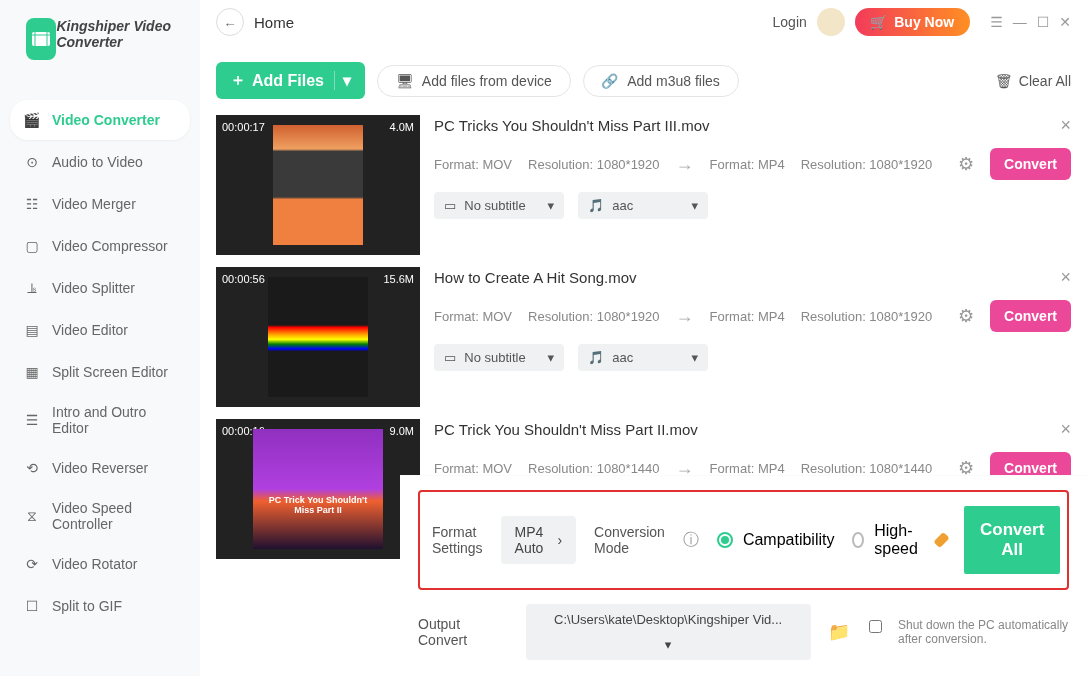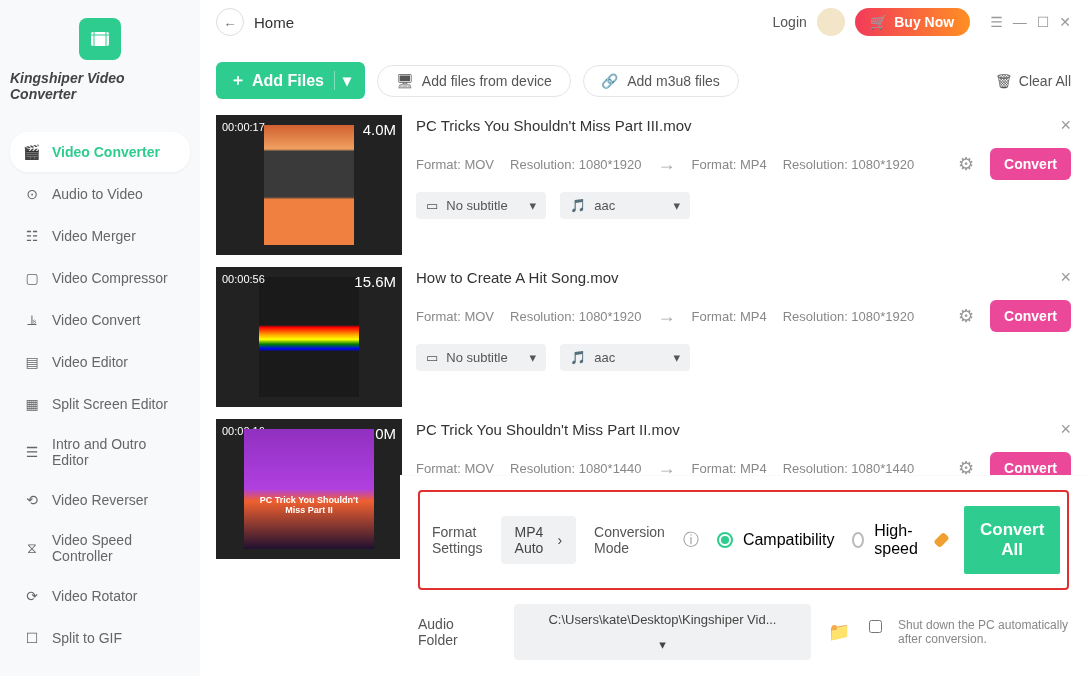--- a/index.html
+++ b/index.html
@@ -1,19 +1,19 @@
 <!DOCTYPE html>
 <html><head>
 <meta charset="utf-8">
 <style>
 * { margin: 0; padding: 0; box-sizing: border-box; font-family: -apple-system, BlinkMacSystemFont, "Segoe UI", Arial, sans-serif; }
 body { width: 1087px; height: 676px; overflow: hidden; background: #fff; position: relative; }
 .app { display: flex; width: 100%; height: 100%; }
 .sidebar { width: 200px; background: #f8f9fa; display: flex; flex-direction: column; padding-top: 18px; }
-.logo-area { display: flex; flex-direction: column; align-items: center; margin-bottom: 30px; padding: 0 10px; }
+.logo-area { display: flex; flex-direction: row; margin-bottom: 30px; padding: 0 10px; margin-left: 16px; }
 .logo-icon { width: 42px; height: 42px; background: #2ecc8f; border-radius: 8px; display: flex; align-items: center; justify-content: center; margin-bottom: 10px; }
 .logo-text { font-size: 14px; font-weight: 700; color: #444; font-style: italic; }
 .nav-list { display: flex; flex-direction: column; padding: 0 10px; gap: 2px; }
 .nav-item { display: flex; align-items: center; padding: 10px 12px; border-radius: 18px; cursor: pointer; color: #666; font-size: 14px; gap: 10px; }
 .nav-item.active { background: #fff; color: #2ecc8f; font-weight: 600; box-shadow: 0 1px 3px rgba(0,0,0,0.05); }
 .nav-icon { width: 20px; height: 20px; display: flex; align-items: center; justify-content: center; flex-shrink: 0; }
 .scrollbar { width: 8px; background: #ededed; margin-left: auto; height: 380px; border-radius: 4px; position: absolute; left: 200px; top: 135px; }
 .scrollbar-thumb { width: 100%; height: 120px; background: #d0d0d0; border-radius: 4px; }
 
 .main { flex: 1; display: flex; flex-direction: column; background: #fff; position: relative; }
@@ -27,23 +27,23 @@
 .win-ctrl span { cursor:pointer; color:#999; font-size:14px; }
 
 .actionbar { display:flex; align-items:center; padding: 18px 16px 8px; gap: 12px; }
 .addfiles-main { background:#2ecc8f; color:#fff; border:none; padding:8px 14px; border-radius:6px; font-size:16px; font-weight:600; display:flex; align-items:center; gap:6px; cursor:pointer; }
 .addfiles-main .drop { border-left:1px solid rgba(255,255,255,0.4); padding-left:8px; margin-left:4px; }
 .pill-btn { background:#fff; border:1px solid #e5e5e5; border-radius:18px; padding:7px 18px; color:#555; font-size:14px; display:flex; align-items:center; gap:8px; cursor:pointer; }
 .clear-btn { margin-left:auto; background:none; border:none; color:#555; font-size:14px; display:flex; align-items:center; gap:6px; cursor:pointer; }
 
 .file-list { padding: 8px 16px; display:flex; flex-direction:column; gap:12px; overflow:hidden; }
 .file-row { display:flex; gap:14px; }
-.thumb { width:186px; height:140px; background:#222; position:relative; flex-shrink:0; display:flex; align-items:center; justify-content:center; }
+.thumb { width:204px; height:140px; background:#222; position:relative; flex-shrink:0; display:flex; align-items:center; justify-content:center; }
 .thumb-badge-l { position:absolute; left:6px; top:6px; color:#fff; font-size:11px; }
-.thumb-badge-r { position:absolute; right:6px; top:6px; color:#fff; font-size:15px; }
+.thumb-badge-r { position:absolute; right:6px; top:6px; color:#fff; font-size:11px; }
 .thumb-preview1 { width:90px; height:120px; background:linear-gradient(#d06030, #f0a060 20%, #3a3a3a 22%, #3a3a3a 60%, #f08040 62%); }
 .thumb-preview2 { width:100px; height:120px; background:linear-gradient(#1a1a1a, #1a1a1a 40%, red 42%, orange 48%, yellow 52%, green 56%, blue 60%, #1a1a1a 62%); }
 .thumb-preview3 { width:130px; height:120px; background:linear-gradient(#9030c0, #b040e0 50%, #f06030 60%, #201030); position:relative; }
 .thumb-preview3::after { content:"PC Trick You Shouldn't Miss Part II"; position:absolute; top:55%; left:5%; right:5%; text-align:center; font-size:9px; color:#fff; font-weight:700; }
 
 .file-info { flex:1; display:flex; flex-direction:column; gap:12px; }
 .file-title-row { display:flex; align-items:center; }
 .file-title { font-size:15px; color:#333; font-weight:500; }
 .close-x { margin-left:auto; color:#999; cursor:pointer; font-size:18px; }
 .meta-row { display:flex; align-items:center; gap:16px; font-size:13px; color:#888; }
@@ -99,21 +99,21 @@
       <div class="nav-item">
           <span class="nav-icon">☷</span>
           <span>Video Merger</span>
         </div>
       <div class="nav-item">
           <span class="nav-icon">▢</span>
           <span>Video Compressor</span>
         </div>
       <div class="nav-item">
           <span class="nav-icon">⫡</span>
-          <span>Video Convert</span>
+          <span>Video Splitter</span>
         </div>
       <div class="nav-item">
           <span class="nav-icon">▤</span>
           <span>Video Editor</span>
         </div>
       <div class="nav-item">
           <span class="nav-icon">▦</span>
           <span>Split Screen Editor</span>
         </div>
       <div class="nav-item">
@@ -314,21 +314,21 @@
             <span>Campatibility</span>
           </div>
         <div class="radio-grp">
             <span class="radio un"></span>
             <span>High-speed</span>
             <span class="badge-ico"></span>
           </div>
         <button class="convert-all">Convert All</button>
       </div>
       <div class="folder-row">
-        <span class="label-txt">Audio Folder</span>
+        <span class="label-txt">Output Convert</span>
         <div class="folder-sel">
             <span>C:\Users\kate\Desktop\Kingshiper Vid...</span>
             <span>▾</span>
           </div>
         <span class="folder-ico">📁</span>
         <label class="shutdown">
             <input type="checkbox" style="">
             <span>Shut down the PC automatically after conversion.</span>
           </label>
       </div>

